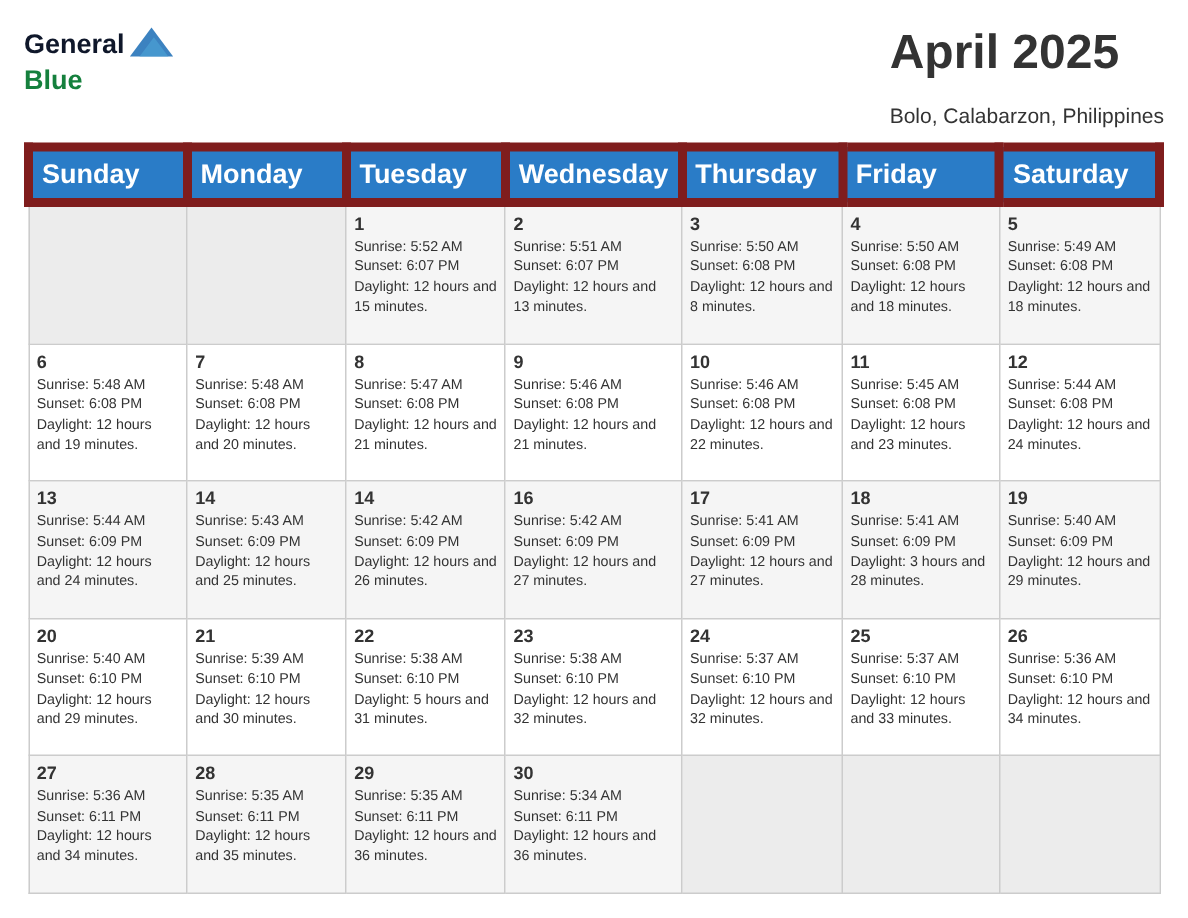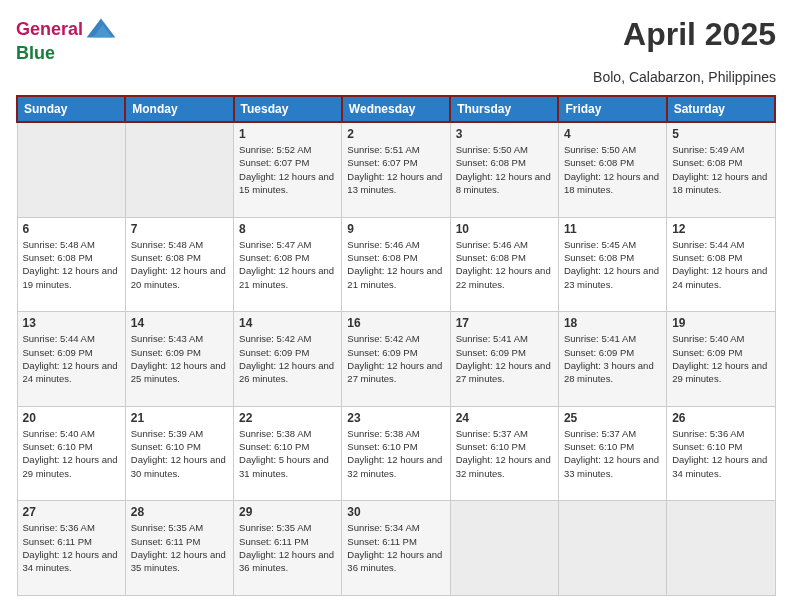--- a/index.html
+++ b/index.html
@@ -27,31 +27,30 @@
       display: flex;
       align-items: center;
     }
     .logo-text {
       font-size: 18px;
       font-weight: bold;
       color: #333;
       line-height: 1.1;
     }
     .logo-text span {
-      color: #be185d;
+      color: #0f172a;
     }
     .logo-icon {
       width: 32px;
       height: 28px;
       margin-left: 2px;
       position: relative;
       top: -2px;
     }
     .title-block {
-      text-align: right;
     }
     .main-title {
       font-size: 32px;
       font-weight: bold;
       color: #333;
     }
     .subtitle {
       font-size: 14px;
       color: #333;
       margin-top: 16px;
@@ -59,23 +58,23 @@
     .calendar {
       width: 100%;
       border-collapse: collapse;
       flex: 1;
     }
     .calendar th {
       background: #2a7cc7;
       color: #fff;
       text-align: left;
       padding: 5px 6px;
-      font-size: 12px;
+      font-size: 18px;
       font-weight: bold;
-      border: 2px solid #7f1d1d;
+      border: 6px solid #7f1d1d;
     }
     .calendar td {
       vertical-align: top;
       border: 1px solid #ccc;
       padding: 4px 5px;
       width: calc(100% / 7);
       font-size: 10px;
       color: #333;
       height: 78px;
     }

